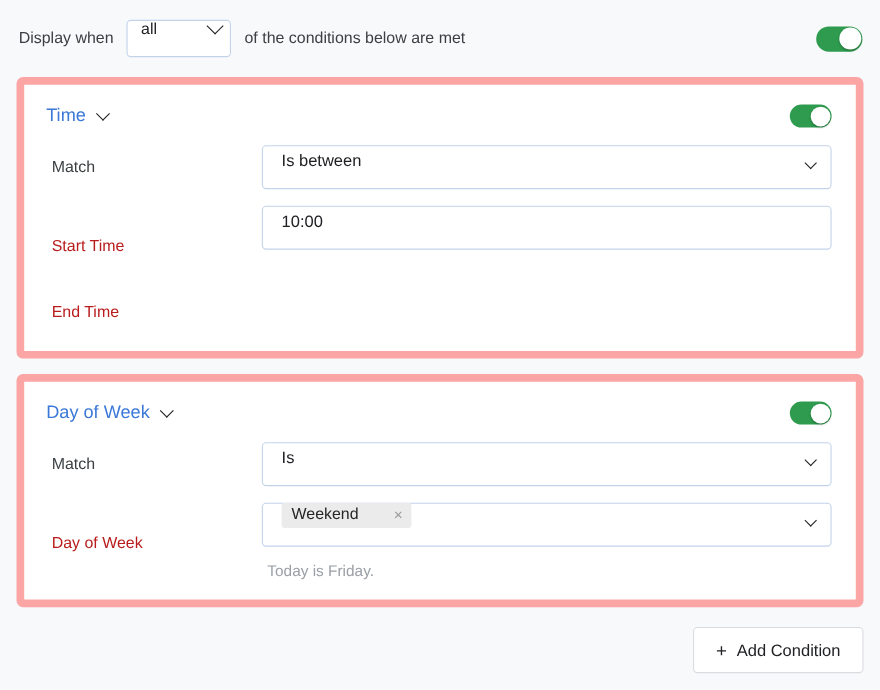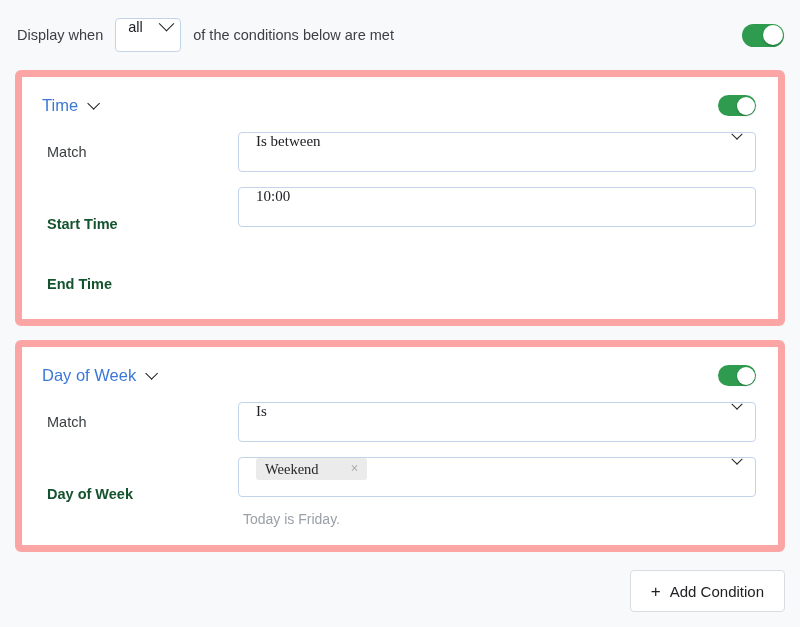--- a/index.html
+++ b/index.html
@@ -28,21 +28,21 @@
     padding: 0 16px 0 17px;
   }
   .topbar-text {
     font-size: 14.5px;
     color: #3c4043;
     white-space: nowrap;
   }
   .inline-select {
     position: relative;
     margin: 0 12px;
-    width: 66px;
+    width: 95px;
     height: 34px;
     border: 1px solid #c3d4ea;
     border-radius: 4px;
     background: #fff;
     display: flex;
     align-items: center;
     padding: 0 8px 17px 12px;
   }
   .inline-select .sel-val {
     font-size: 14.5px;
@@ -124,35 +124,34 @@
     align-items: center;
     margin-bottom: 9px;
   }
   .row-label {
     width: 196px;
     flex: none;
     font-size: 14.5px;
     padding-left: 5px;
   }
   .row-label.gray { color: #3c4043; }
-  .row-label.navy { color: #14532d; font-weight: 700; margin-top: 35px; }
+  .row-label.navy { color: #b91c1c; font-weight: 400; margin-top: 35px; }
 
   .field {
     flex: 1;
     height: 40px;
     border: 1px solid #c3d4ea;
     border-radius: 4px;
     background: #fff;
     display: flex;
-    align-items: flex-start;
+    align-items: flex-end;
     padding: 0 14px 16px 17px;
     font-size: 15px;
     color: #202124;
     cursor: pointer;
-    font-family: Liberation Serif, serif;
   }
   .field .val { flex: 1; }
   .field.textinput { cursor: text; }
 
   .tag {
     display: inline-flex;
     align-items: center;
     background: #ebebeb;
     border-radius: 3px;
     padding: 4px 8px 4px 9px;

